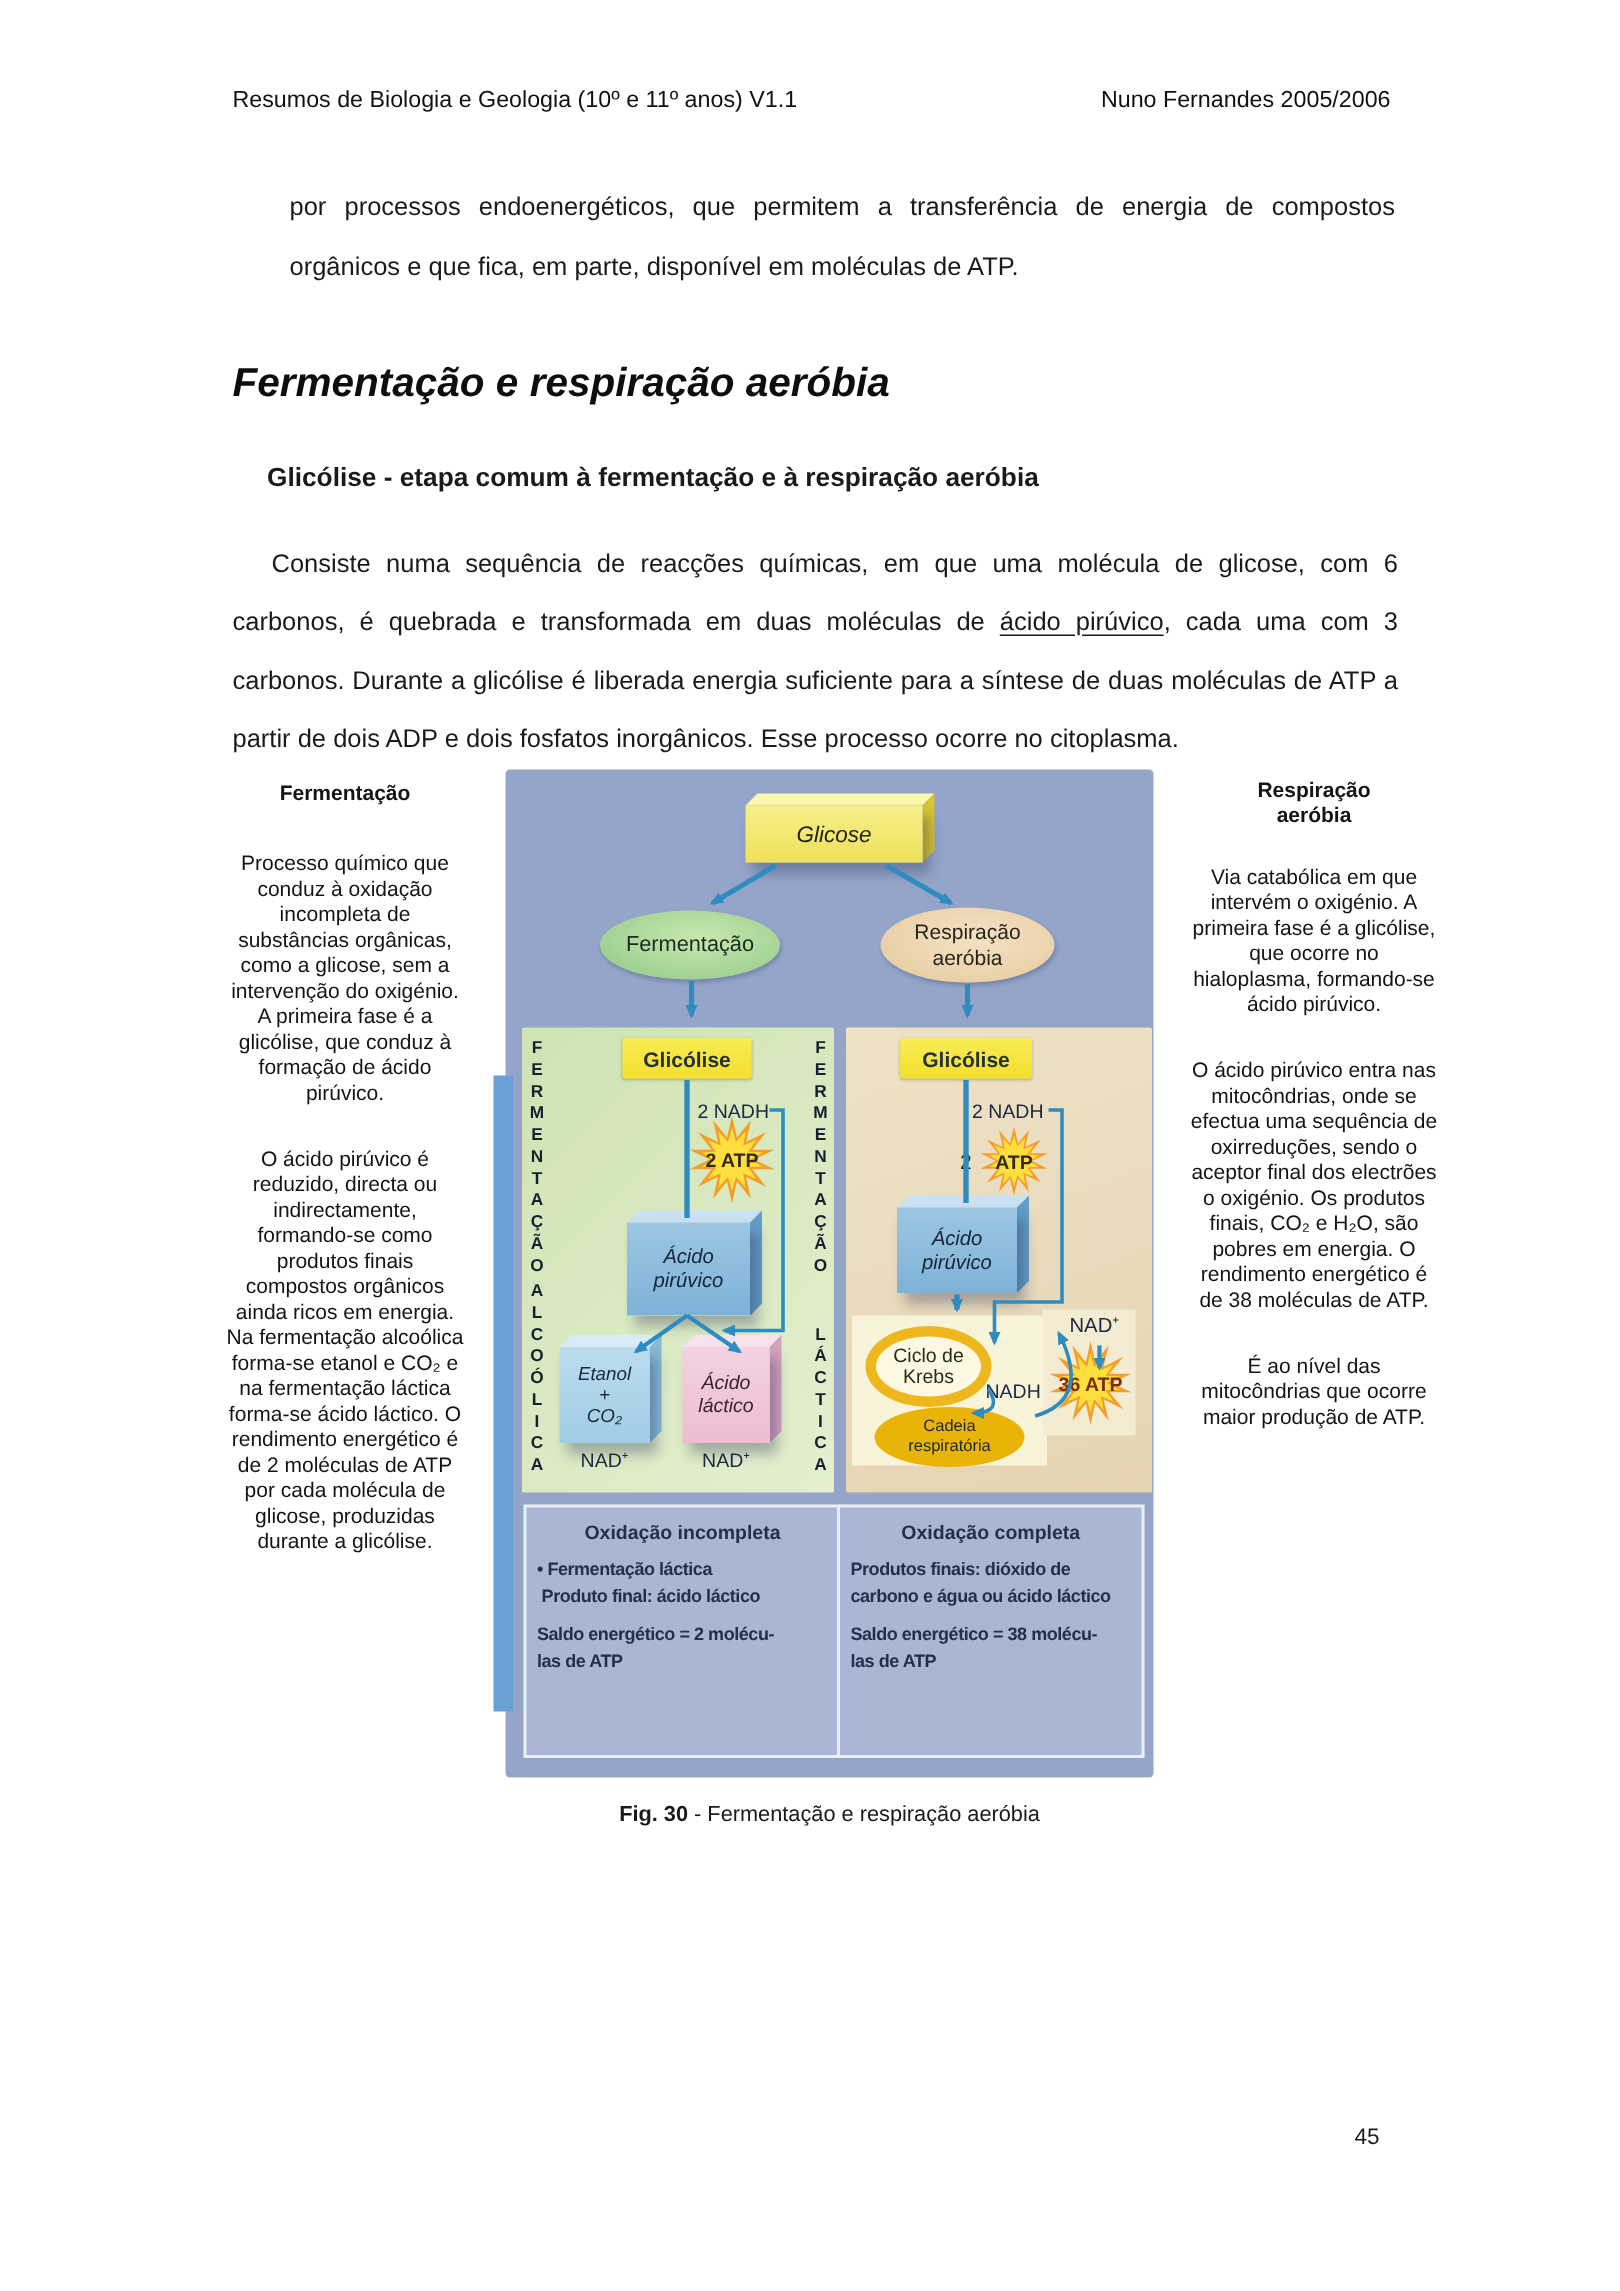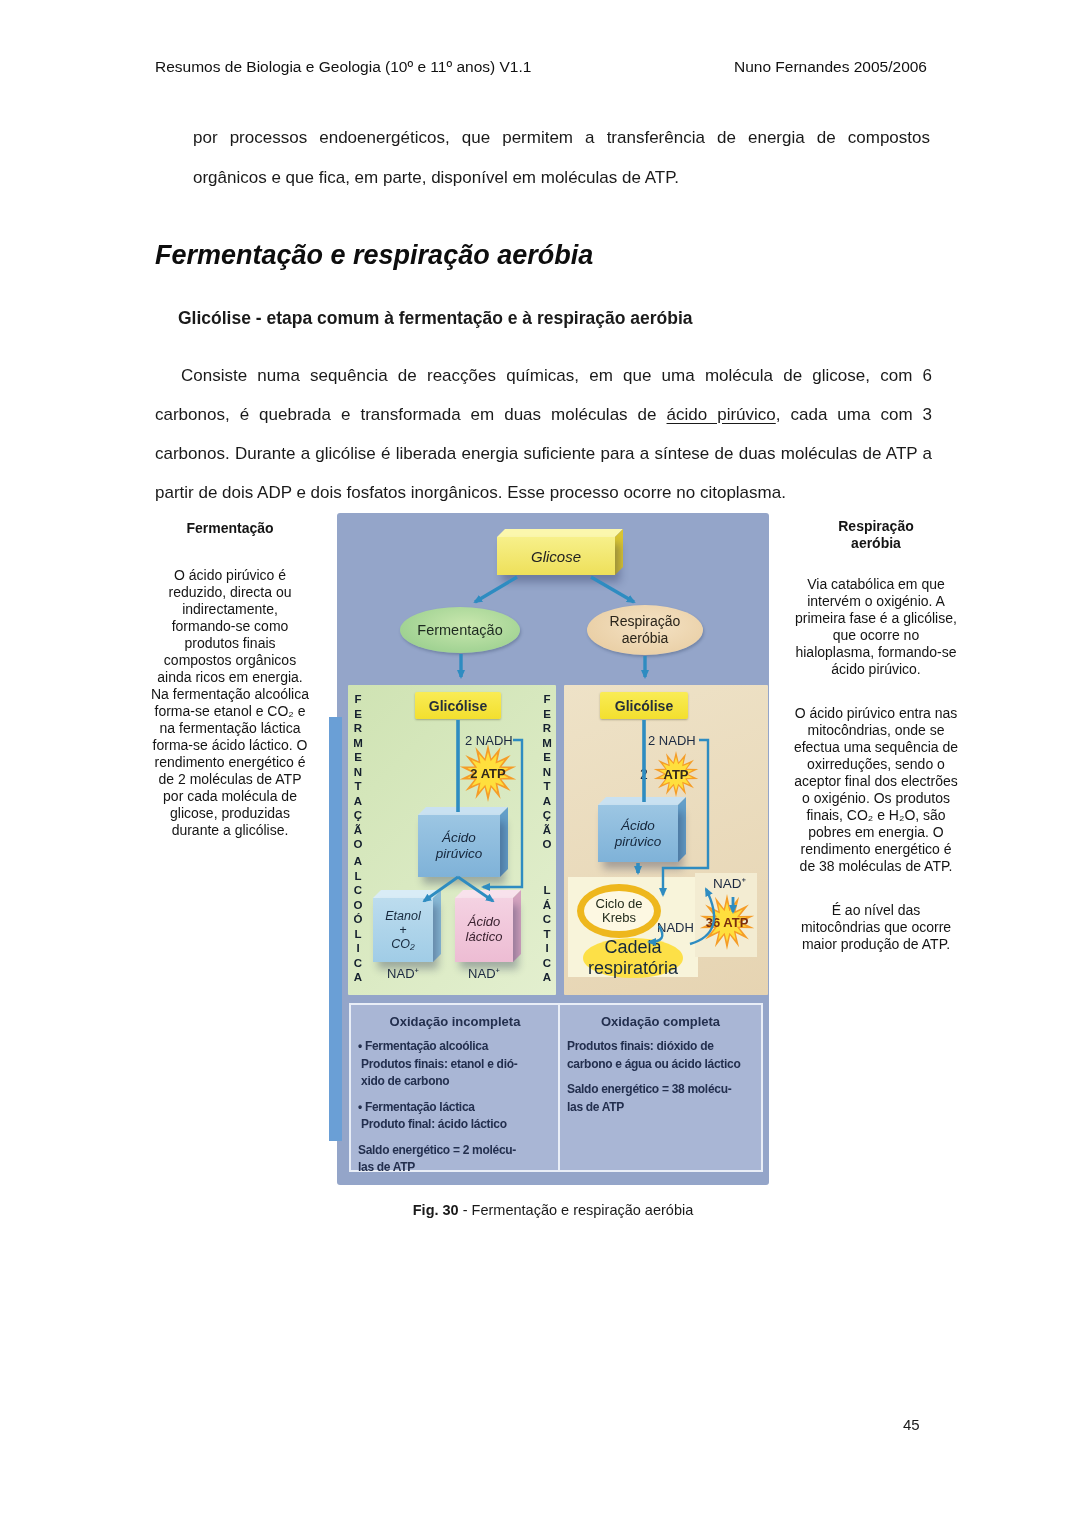--- a/index.html
+++ b/index.html
@@ -51,22 +51,22 @@
         box-shadow:0 1px 2px rgba(60,60,20,.35);}
 
   .ellipse{position:absolute;border-radius:50%;display:flex;align-items:center;
            justify-content:center;text-align:center;z-index:2;white-space:pre-line;}
   .ell-ferm{left:63px;top:94px;width:120px;height:46px;font-size:14.5px;color:#1d2a20;
             background:radial-gradient(ellipse at 55% 40%,#c9e7ae,#9ed191 75%,#8ac286);
             box-shadow:1px 2px 3px rgba(40,60,90,.3);}
   .ell-resp{left:250px;top:92px;width:116px;height:50px;font-size:14px;line-height:1.25;color:#2a241a;
             background:radial-gradient(ellipse at 55% 40%,#f4e2c4,#e9ceA4 80%,#dfc092);
             box-shadow:1px 2px 3px rgba(40,60,90,.3);}
-  .ell-cadeia{left:246px;top:425px;width:100px;height:40px;background:#fde047;
-              font-size:18px;line-height:1.15;color:#16283c;z-index:3;}
+  .ell-cadeia{left:246px;top:425px;width:100px;height:40px;background:#eab308;
+              font-size:11px;line-height:1.15;color:#16283c;z-index:3;}
   .krebs{position:absolute;left:240px;top:371px;width:84px;height:54px;border:7px solid #eeb71d;
          border-radius:50%;background:#fdf8e2;display:flex;align-items:center;justify-content:center;
          text-align:center;font-size:13px;line-height:1.1;color:#242c1c;z-index:3;white-space:pre-line;}
 
   .cuboid{position:absolute;z-index:2;}
   .cub-top{position:absolute;left:0;top:-8px;width:100%;height:8px;
            transform:skewX(-45deg);transform-origin:bottom left;}
   .cub-side{position:absolute;top:0;right:-8px;width:8px;height:100%;
             transform:skewY(-45deg);transform-origin:top left;}
   .cub-face{position:absolute;inset:0;display:flex;align-items:center;justify-content:center;
@@ -131,20 +131,21 @@
 
   <p class="intro">por processos endoenergéticos, que permitem a transferência de energia de compostos orgânicos e que fica, em parte, disponível em moléculas de ATP.</p>
 
   <h1 class="sec-title">Fermentação e respiração aeróbia</h1>
   <h2 class="sec-sub">Glicólise - etapa comum à fermentação e à respiração aeróbia</h2>
 
   <p class="bodyp"><span>Consiste numa sequência de reacções químicas, em que uma molécula de glicose, com 6 carbonos, é quebrada e transformada em duas moléculas de </span><span class="u">ácido pirúvico</span><span>, cada uma com 3 carbonos. Durante a glicólise é liberada energia suficiente para a síntese de duas moléculas de ATP a partir de dois ADP e dois fosfatos inorgânicos. Esse processo ocorre no citoplasma.</span></p>
 
   <div class="note note-left">
     <h3>Fermentação</h3>
+    <p>Processo químico que conduz à oxidação incompleta de substâncias orgânicas, como a glicose, sem a intervenção do oxigénio. A primeira fase é a glicólise, que conduz à formação de ácido pirúvico.</p>
     <p>O ácido pirúvico é reduzido, directa ou indirectamente, formando-se como produtos finais compostos orgânicos ainda ricos em energia. Na fermentação alcoólica forma-se etanol e CO₂ e na fermentação láctica forma-se ácido láctico. O rendimento energético é de 2 moléculas de ATP por cada molécula de glicose, produzidas durante a glicólise.</p>
   </div>
 
   <div class="note note-right">
     <h3>Respiração
 aeróbia</h3>
     <p>Via catabólica em que intervém o oxigénio. A primeira fase é a glicólise, que ocorre no hialoplasma, formando-se ácido pirúvico.</p>
     <p>O ácido pirúvico entra nas mitocôndrias, onde se efectua uma sequência de oxirreduções, sendo o aceptor final dos electrões o oxigénio. Os produtos finais, CO₂ e H₂O, são pobres em energia. O rendimento energético é de 38 moléculas de ATP.</p>
     <p>É ao nível das mitocôndrias que ocorre maior produção de ATP.</p>
   </div>
@@ -258,23 +259,20 @@
         <polyline points="362,227 371,227 371,355 326,355 326,382" stroke-width="2.4" marker-end="url(#ah)"></polyline>
         <line x1="301" y1="350" x2="301" y2="360" stroke-width="3.6" marker-end="url(#ah)"></line>
         <path d="M322,413 Q332,429 312,429" stroke-width="2.4" marker-end="url(#ah)"></path>
         <path d="M353,431 Q391,420 369,376" stroke-width="2.4" marker-end="url(#ah)"></path>
         <line x1="396" y1="384" x2="396" y2="399" stroke-width="2.8" marker-end="url(#ah)"></line>
       </g>
     </svg>
 
     <div class="sumbox sum-left">
       <div class="sumtitle">Oxidação incompleta</div>
-      <p class="sumtext">• Fermentação alcoólica
- Produtos finais: etanol e dió-
- xido de carbono</p>
       <p class="sumtext">• Fermentação láctica
  Produto final: ácido láctico</p>
       <p class="sumtext">Saldo energético = 2 molécu-
 las de ATP</p>
     </div>
     <div class="sumbox sum-right">
       <div class="sumtitle">Oxidação completa</div>
       <p class="sumtext">Produtos finais: dióxido de
 carbono e água ou ácido láctico</p>
       <p class="sumtext">Saldo energético = 38 molécu-

